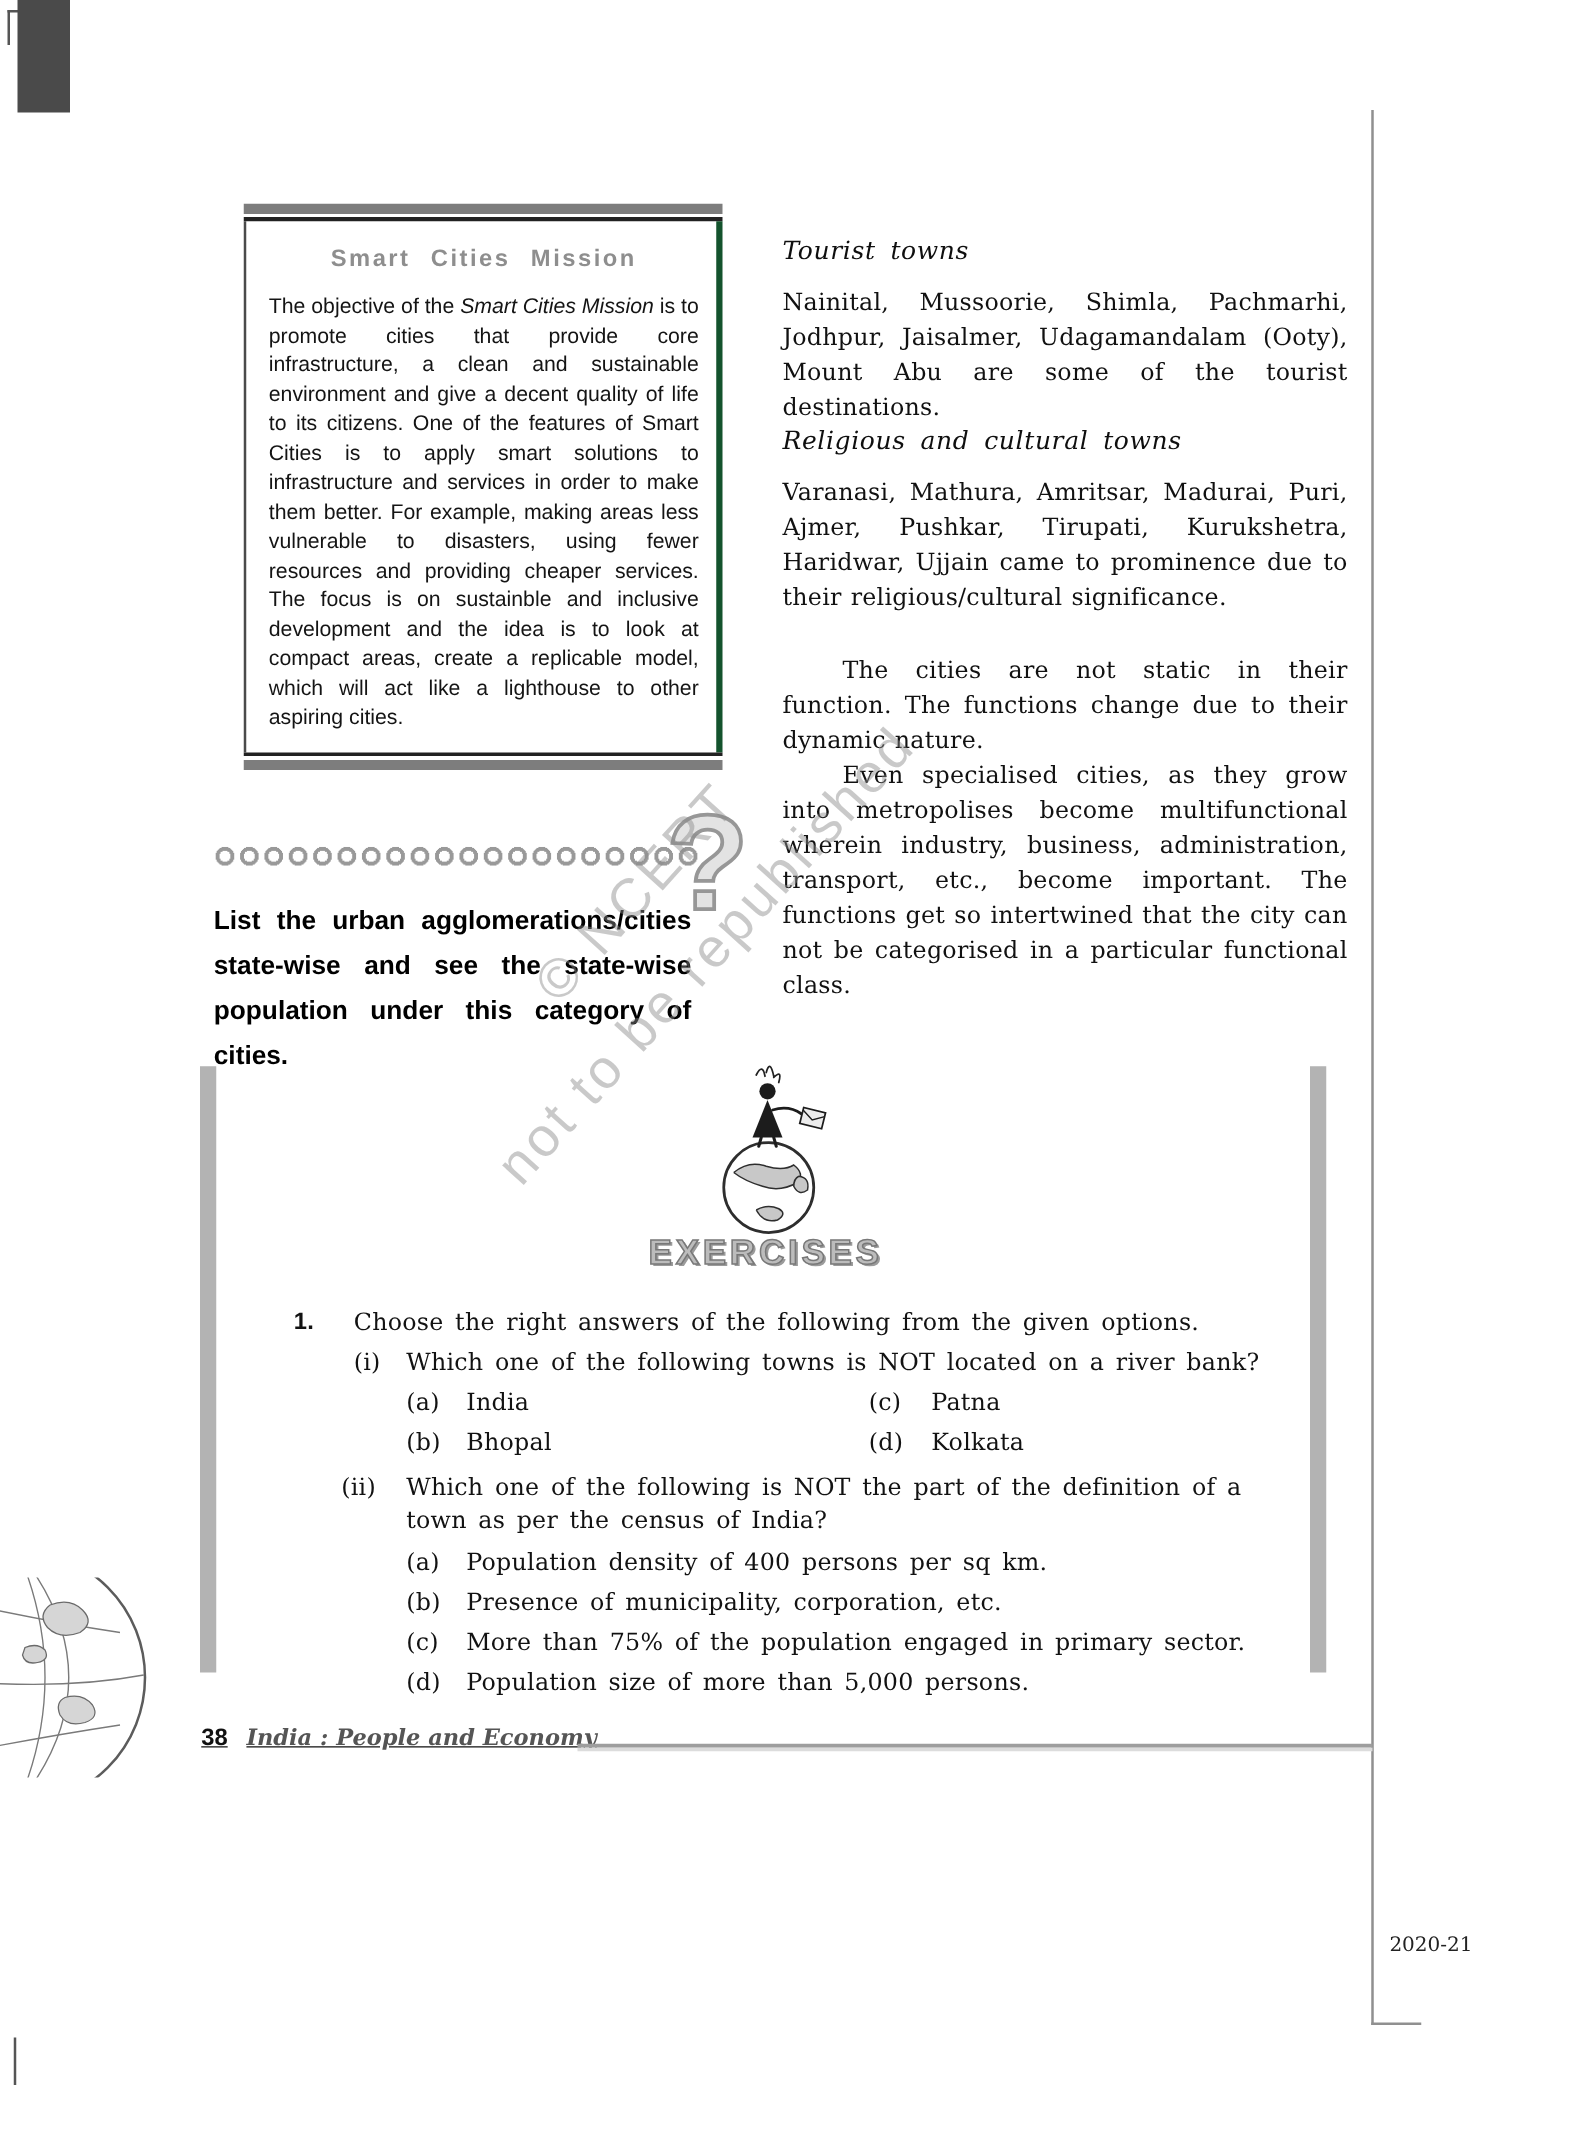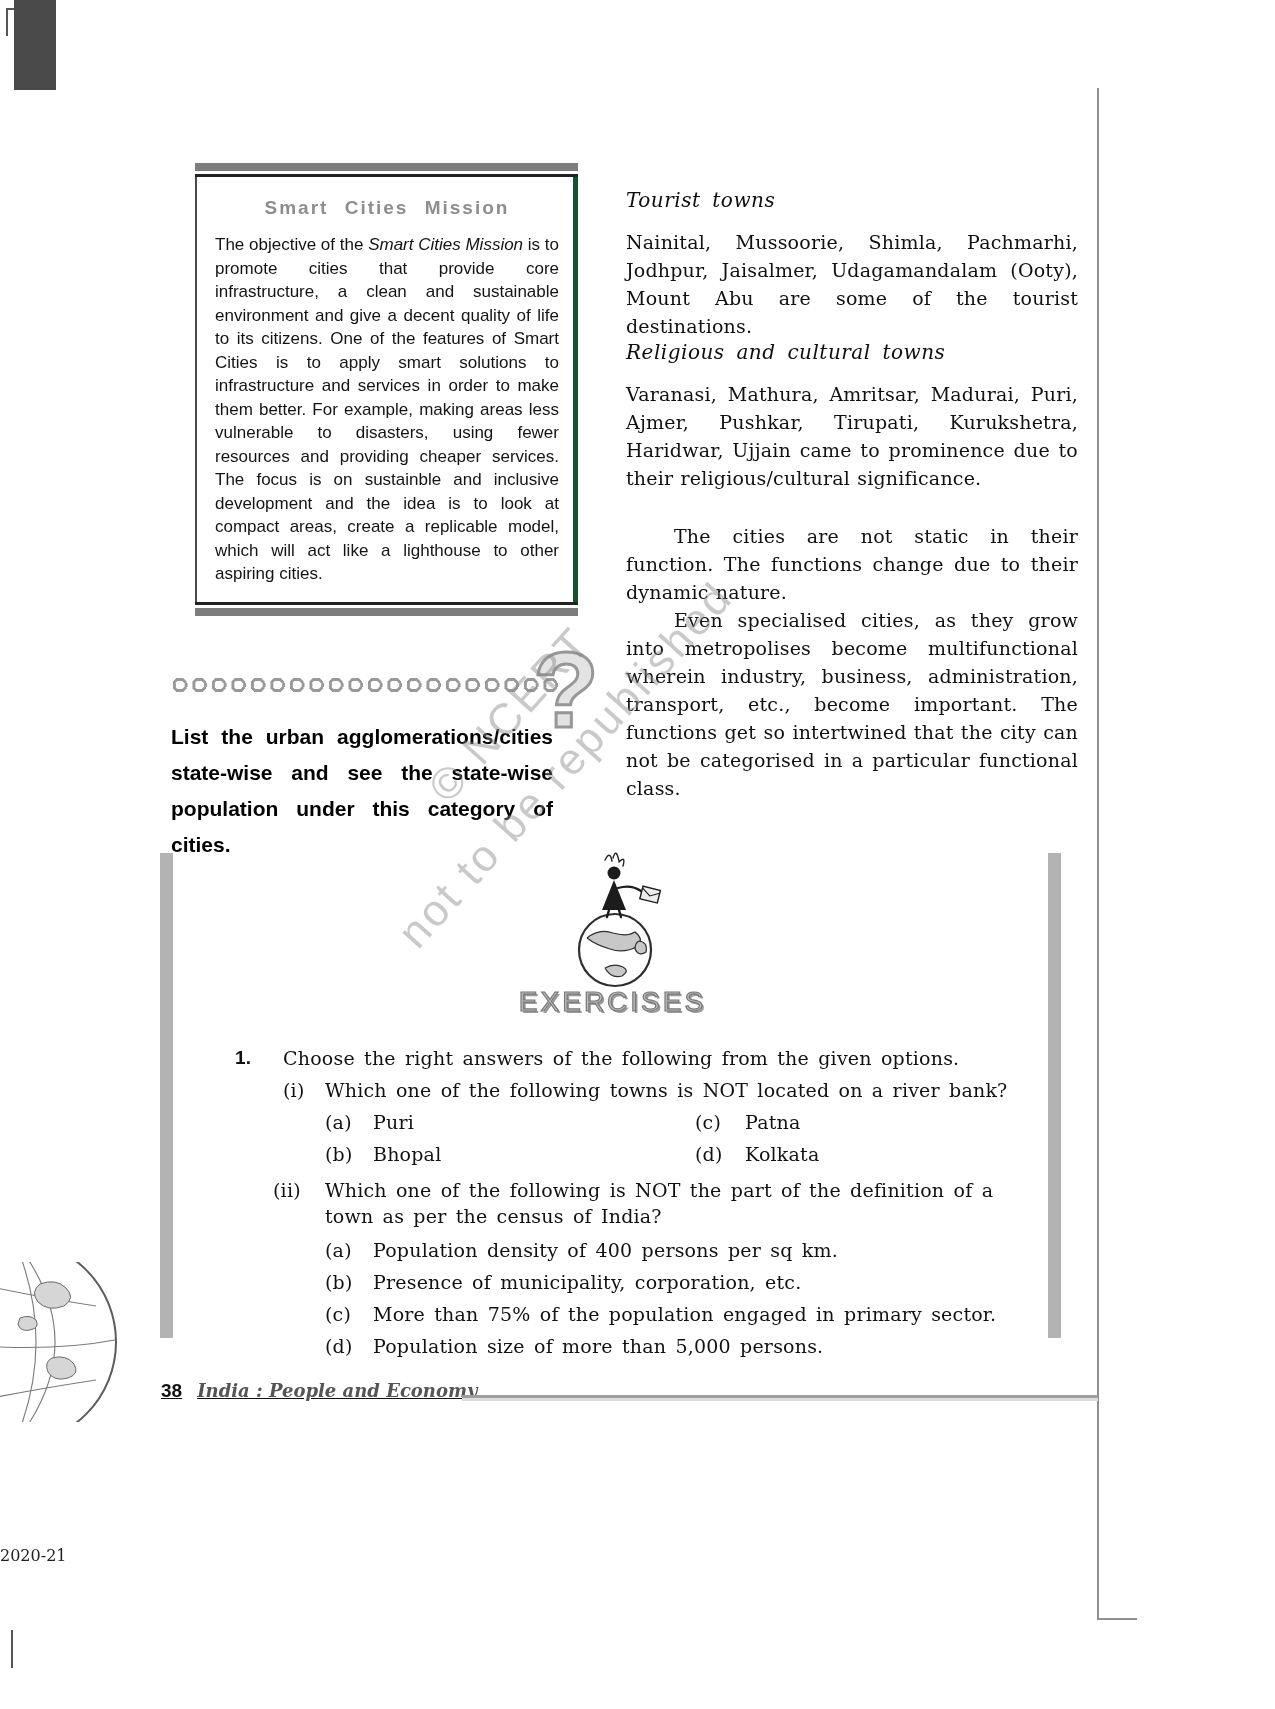--- a/index.html
+++ b/index.html
@@ -41,21 +41,21 @@
   
   .watermark{position:absolute;left:310px;top:655px;width:500px;height:210px;transform:rotate(-48deg);
              text-align:center;color:#8a8a8a;opacity:.45;font-size:44px;letter-spacing:3px;line-height:1.7;pointer-events:none;}
 
   
   .globe-person{position:absolute;left:553px;top:846px;}
   .bottom-globe{position:absolute;left:0;top:1262px;}
 
   
   .ex-title-wrap{position:absolute;left:0;top:986px;width:1225px;text-align:center;}
-  .ex-title{font-weight:normal;font-size:28px;letter-spacing:3px;color:#bcbcbc;
+  .ex-title{font-weight:bold;font-size:28px;letter-spacing:3px;color:#bcbcbc;
             -webkit-text-stroke:1.2px #787878;text-shadow:2px 2px 0 #9b9b9b;}
   .bar-left{position:absolute;left:160px;top:853px;width:13px;height:485px;background:#b3b3b3;}
   .bar-right{position:absolute;left:1048px;top:853px;width:13px;height:485px;background:#b3b3b3;}
 
   .ex-content{position:absolute;left:235px;top:1045px;width:822px;font-family:"DejaVu Serif",serif;
               font-size:19px;line-height:26px;color:#121212;letter-spacing:.2px;word-spacing:3px;}
   .row{display:flex;}
   .qnum{width:48px;font-weight:bold;flex:none;font-family:"Liberation Sans",sans-serif;}
   .qtext{flex:1;}
   .sub{margin-left:48px;display:flex;margin-top:6px;}
@@ -66,21 +66,21 @@
   .optgrid{margin-left:90px;margin-top:6px;display:grid;grid-template-columns:48px 322px 50px auto;row-gap:6px;}
   .optlist{margin-left:90px;margin-top:8px;}
   .optrow{display:flex;margin-bottom:6px;}
   .optlabel{width:48px;flex:none;}
 
   
   .footer{position:absolute;left:161px;top:1380px;display:flex;align-items:baseline;text-decoration:underline;}
   .pagenum{font-weight:bold;font-size:19px;color:#111;}
   .booktitle{margin-left:15px;font-family:"DejaVu Serif",serif;font-style:italic;font-weight:bold;font-size:18px;color:#555;}
   .footer-rule{position:absolute;left:462px;top:1395px;width:636px;height:3px;background:#9e9e9e;box-shadow:0 3px 0 #dcdcdc;}
-  .year{position:absolute;left:0;top:1546px;width:1178px;text-align:left;font-family:"DejaVu Serif",serif;font-size:16px;color:#222;}
+  .year{position:absolute;left:0;top:1546px;width:1178px;text-align:right;font-family:"DejaVu Serif",serif;font-size:16px;color:#222;}
 </style>
 </head>
 <body>
 
 <div class="page">
 
   <div class="crop-tl"></div>
   <div class="corner-bar"></div>
   <div class="edge-rule"></div>
   <div class="crop-br"></div>
@@ -149,21 +149,21 @@
       <span class="qtext">Choose the right answers of the following from the given options.</span>
     </div>
 
     <div class="sub">
       <span class="sublabel">(i)</span>
       <span class="subtext">Which one of the following towns is NOT located on a river bank?</span>
     </div>
 
     <div class="optgrid">
       <span class="optlabel">(a)</span>
-      <span>Puri</span>
+      <span>India</span>
       <span class="optlabel">(c)</span>
       <span>Patna</span>
       <span class="optlabel">(b)</span>
       <span>Bhopal</span>
       <span class="optlabel">(d)</span>
       <span>Kolkata</span>
     </div>
 
     <div class="sub sub-ii">
       <span class="sub2label">(ii)</span>

